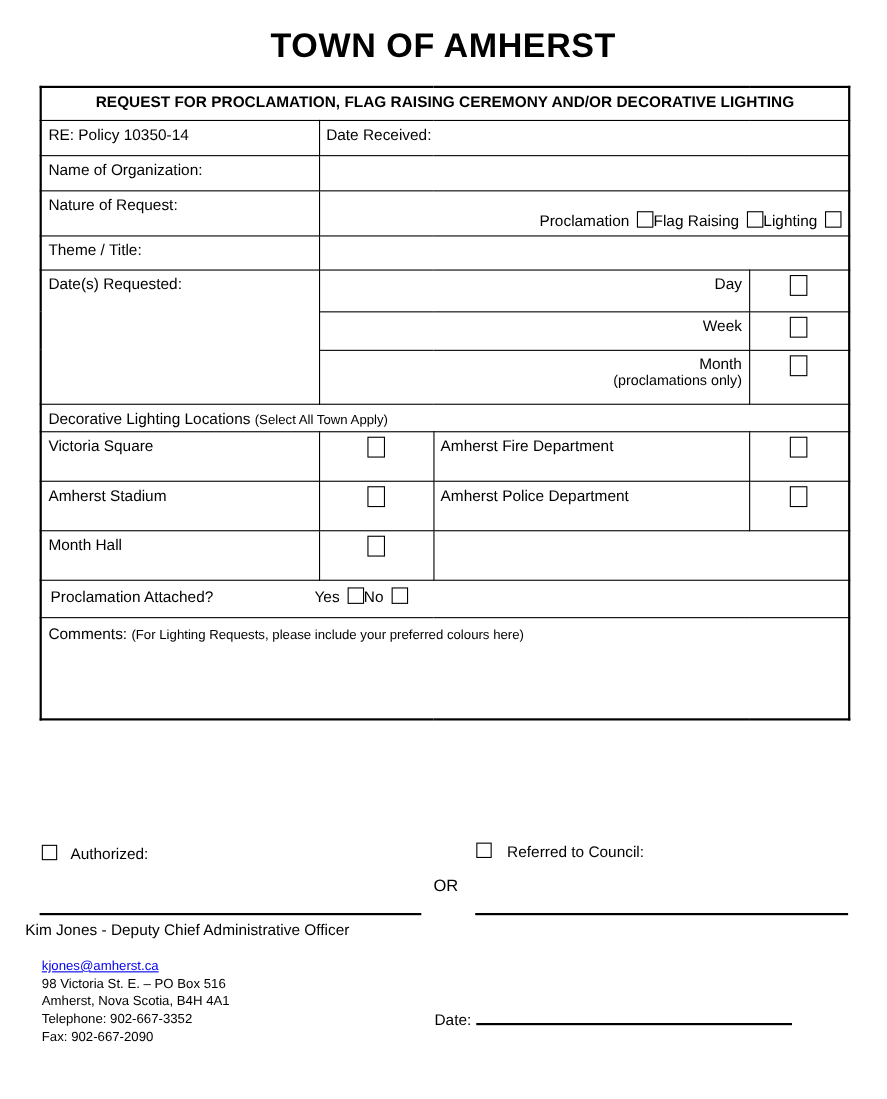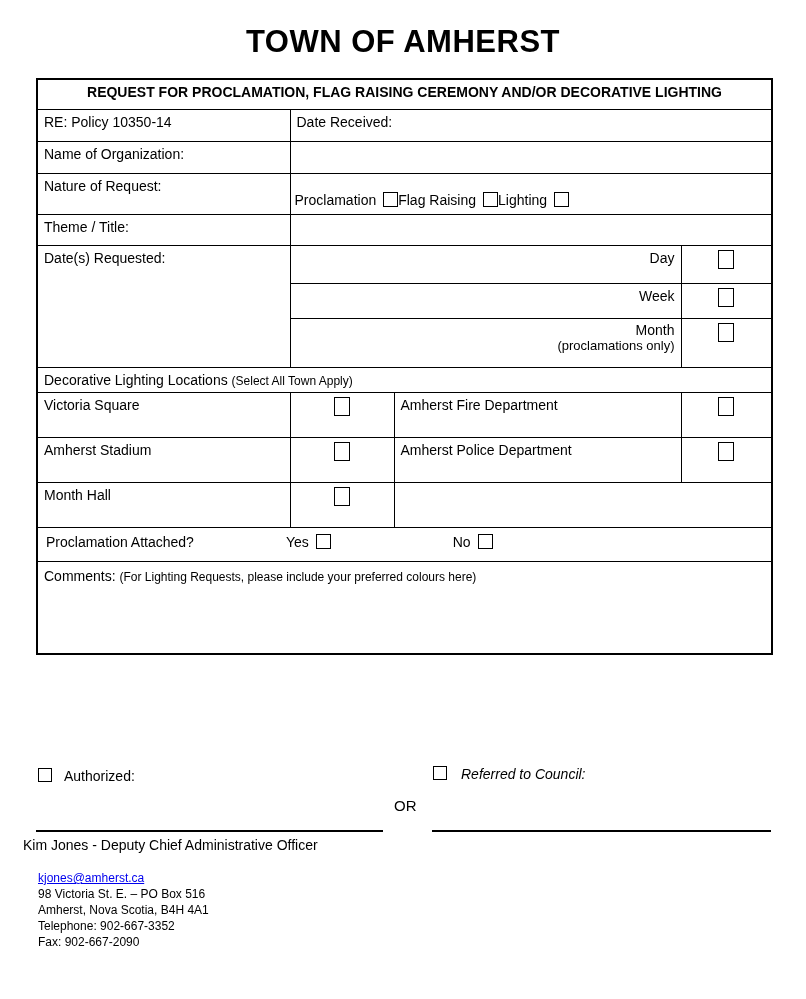--- a/index.html
+++ b/index.html
@@ -37,34 +37,34 @@
   td.right-lbl { text-align:right; vertical-align:middle; padding-right:8px; }
   td.cb-cell { text-align:center; vertical-align:middle; }
 
   .cb {
     display:inline-block; width:15px; height:15px;
     border:1.5px solid #000; background:#fff; vertical-align:-2px;
   }
   .cb-tall { width:16px; height:19px; vertical-align:middle; }
 
   .nature-row-content {
-    display:flex; align-items:flex-end; justify-content:flex-start;
-    padding:18px 16px 6px 4px;
+    display:flex; align-items:flex-end; justify-content:flex-end;
+    padding:18px 6px 6px 4px;
   }
   .nature-item { white-space:nowrap; }
   .nature-item .cb { margin-left:7px; }
 
   .small-note { font-size:12px; }
   .tiny-note { font-size:13px; }
   .month-wrap { line-height:15px; }
 
   .attached-content { display:flex; align-items:center; padding-top:6px; }
   .attached-content .lbl { margin-left:2px; }
   .attached-content .yes-wrap { margin-left:92px; white-space:nowrap; }
-  .attached-content .no-wrap { margin-left:122px; white-space:nowrap; }
+  .attached-content .no-wrap { white-space:nowrap; }
   .attached-content .cb { margin-left:7px; }
 
   .comments-line { padding-top:2px; }
   .foot-cb { position:absolute; width:14px; height:14px; border:1.5px solid #000; background:#fff; }
   .foot-lbl { position:absolute; font-size:14px; }
   .or-text { position:absolute; font-size:15px; }
   .sig-line { position:absolute; border-bottom:2px solid #000; height:14px; }
   .signatory { position:absolute; font-size:14px; }
   .contact { position:absolute; font-size:12px; line-height:16px; }
   .contact a { text-decoration:underline; }
@@ -213,31 +213,34 @@
         </div>
       </td>
     </tr>
   </tbody>
     </table>
 
   <span class="foot-cb" style="left:38px; top:768px;"></span>
   <span class="foot-lbl" style="left:64px; top:768px;">Authorized:</span>
 
   <span class="foot-cb" style="left:433px; top:766px;"></span>
-  <span class="foot-lbl" style="left:461px; top:766px;font-style:italic;">Referred to Council:</span>
+  <span class="foot-lbl" style="left:461px; top:766px;">Referred to Council:</span>
 
   <span class="or-text" style="left:394px; top:797px;">OR</span>
 
   <div class="sig-line" style="left:36px; top:818px; width:347px;"></div>
   <div class="sig-line" style="left:432px; top:818px; width:339px;"></div>
 
   <div class="signatory" style="left:23px; top:837px;">Kim Jones - Deputy Chief Administrative Officer</div>
 
   <div class="contact" style="left:38px; top:870px;">
     <div><a href="#" style="color:#0000EE;">kjones@amherst.ca</a></div>
     <div>98 Victoria St. E. – PO Box 516</div>
     <div>Amherst, Nova Scotia, B4H 4A1</div>
     <div>Telephone: 902-667-3352</div>
     <div>Fax: 902-667-2090</div>
   </div>
 
+  <div class="date-wrap" style="left:395px; top:918px;">
+    <span>Date:</span><span class="date-line"></span>
+  </div>
 
 </div>
 
 </body></html>

